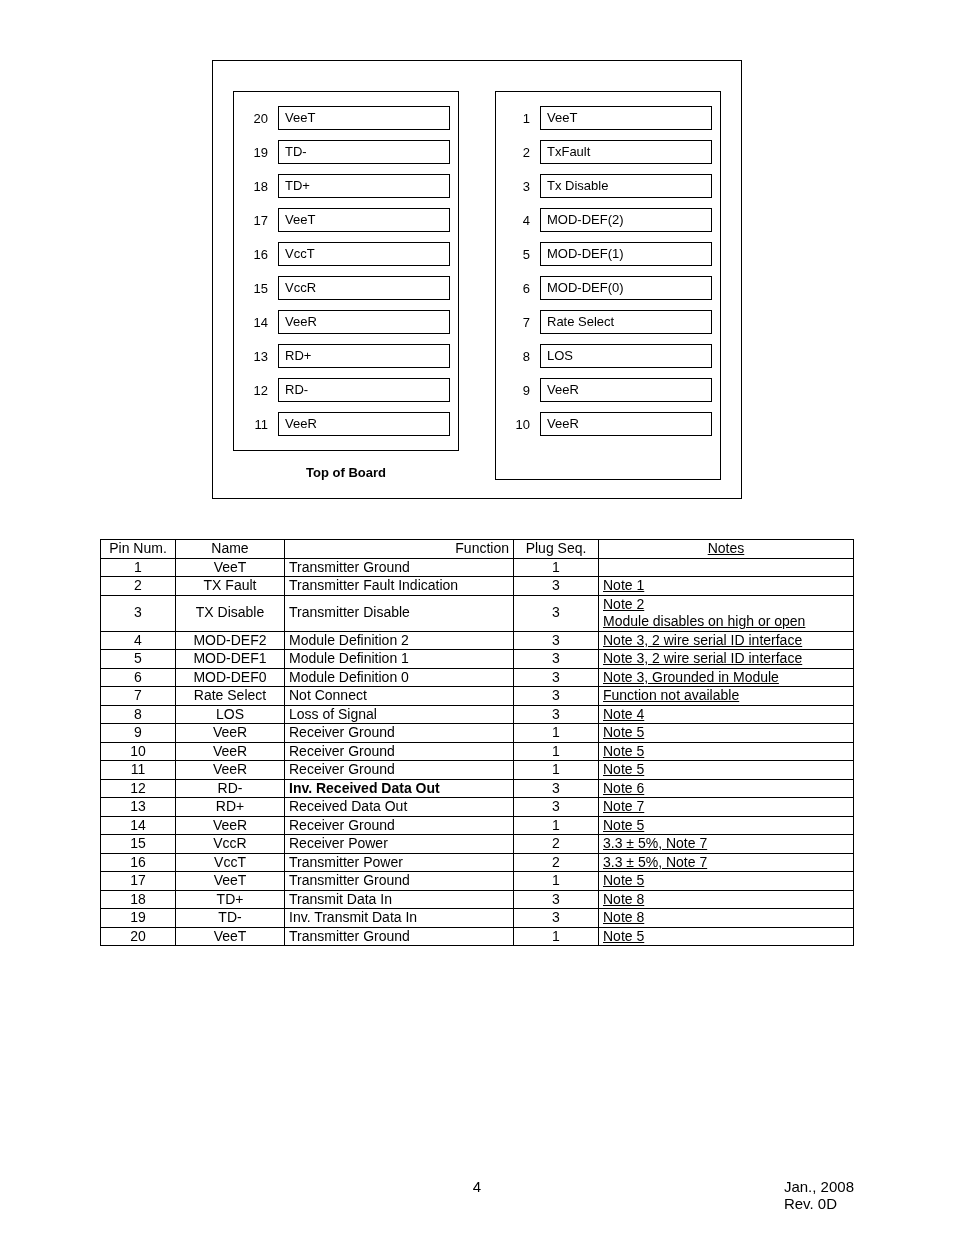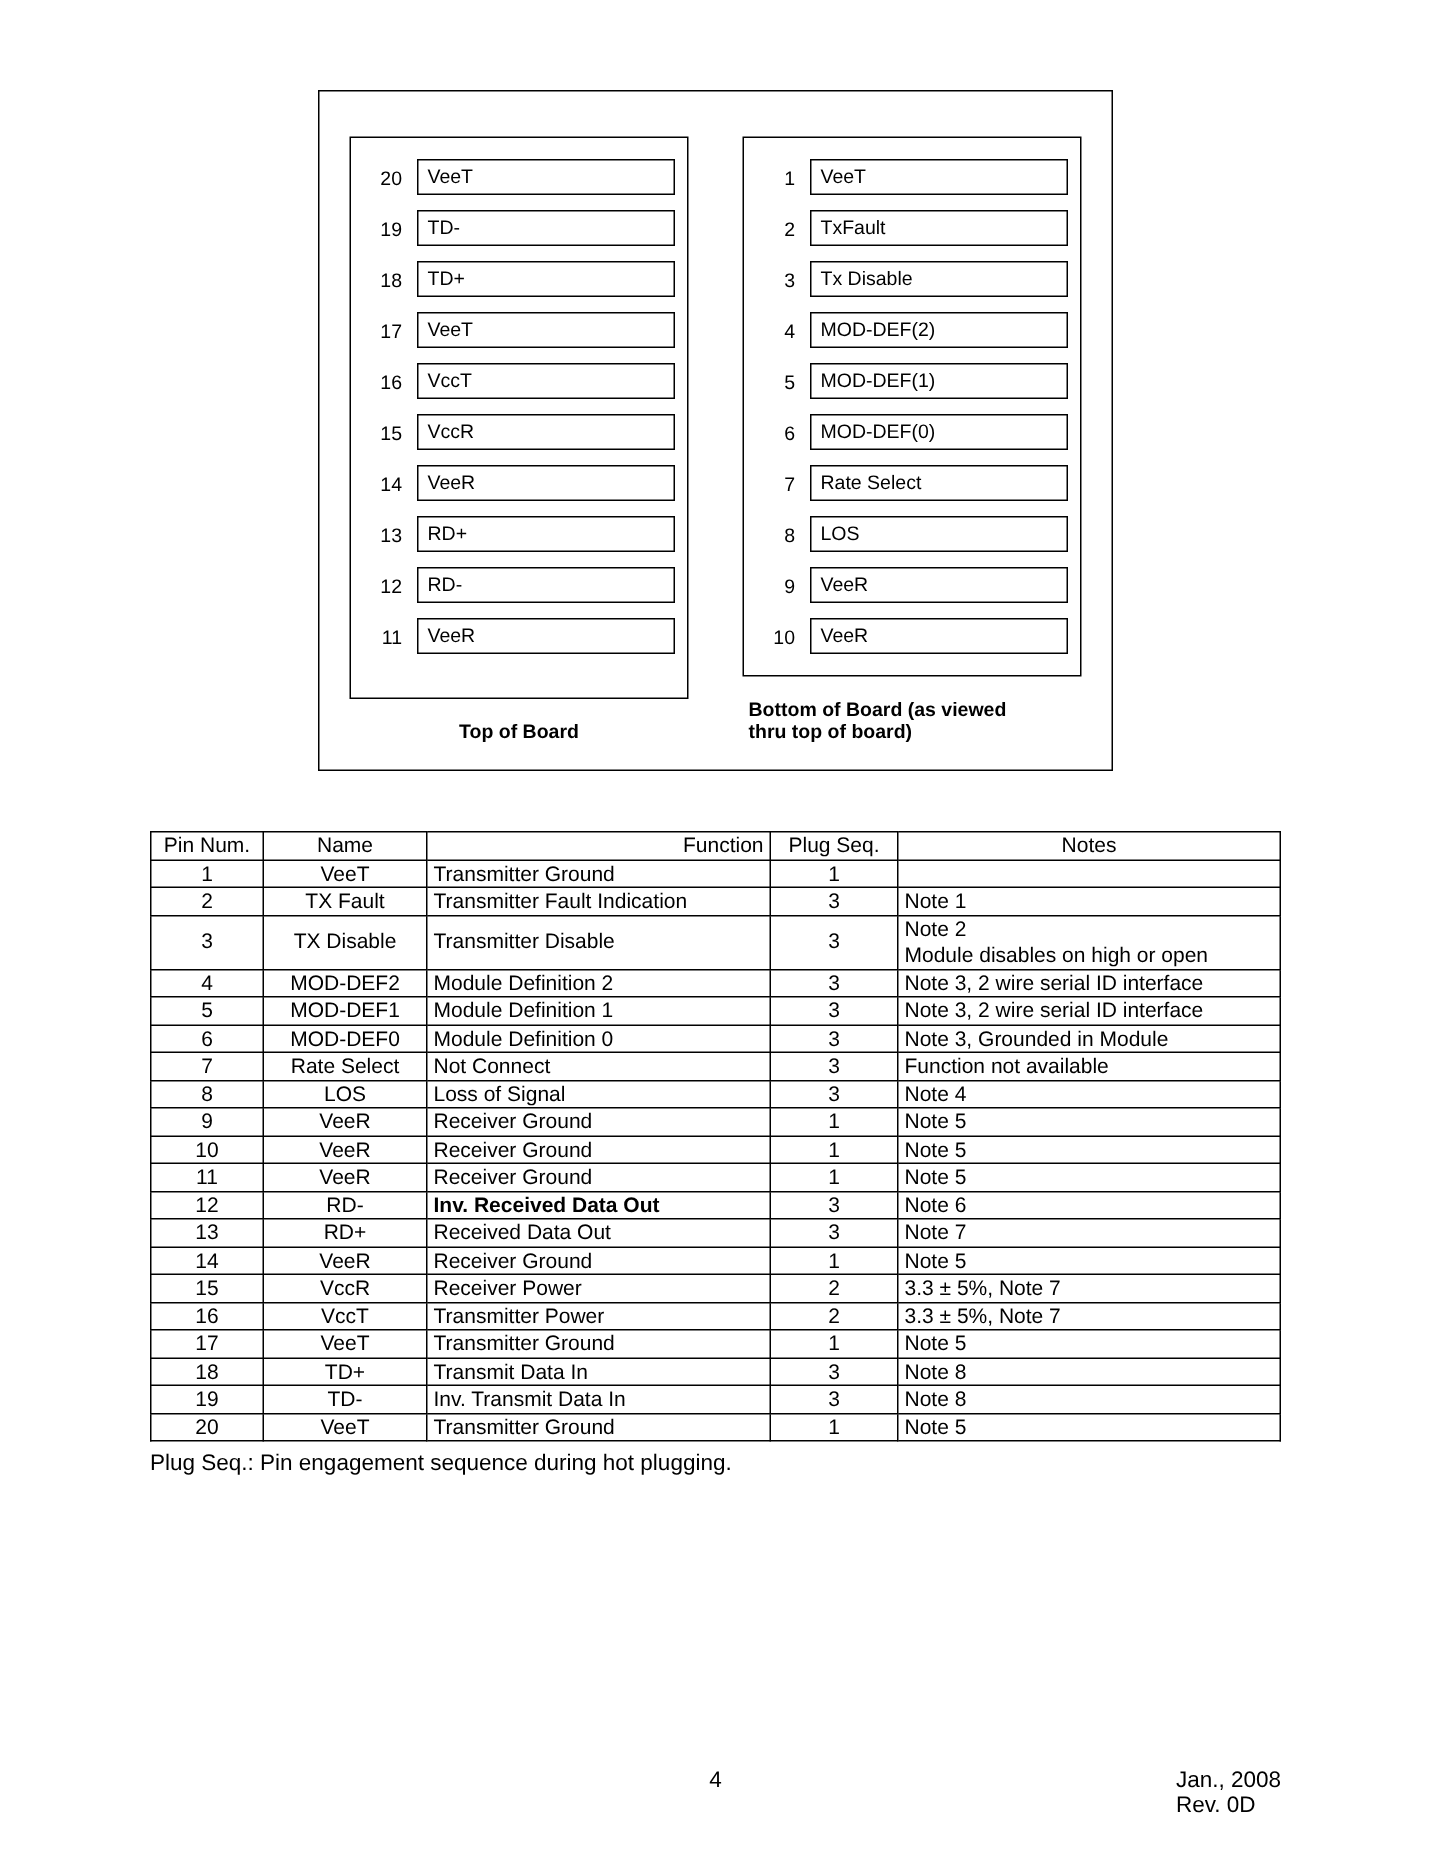--- a/index.html
+++ b/index.html
@@ -104,21 +104,21 @@
     vertical-align: middle;
   }
   table.pins th {
     font-weight: normal;
     text-align: center;
   }
   .col-pin { width: 66px; text-align:center; }
   .col-name { width: 100px; text-align:center; }
   .col-func { width: 220px; text-align:left; }
   .col-seq { width: 76px; text-align:center; }
-  .col-notes { text-align:left; }
+  .col-notes { text-align:left;text-decoration:underline; }
   .note-text {
     font-size: 15px;
     margin-top: 4px;
   }
   .footer {
     position: absolute;
     bottom: 40px;
     left: 100px;
     right: 100px;
     font-size: 15px;
@@ -222,24 +222,20 @@
             </div>
             <div class="pin-row">
               <div class="pin-no">9</div>
               <div class="pin-box">VeeR</div>
             </div>
             <div class="pin-row">
               <div class="pin-no">10</div>
               <div class="pin-box">VeeR</div>
             </div>
           </div>
-        <div class="col-caption-block" style="text-align:left; padding-left:4px;">
-          <span>Bottom of Board (as viewed</span><br>
-          <span>thru top of board)</span>
-        </div>
       </div>
     </div>
   </div>
 
   <div class="table-wrap">
     <table class="pins">
       <thead>
         <tr>
           <th class="col-pin">Pin Num.</th>
           <th class="col-name">Name</th>
@@ -387,21 +383,20 @@
             <td class="col-pin" style="text-align: center;">20</td>
             <td class="col-name" style="text-align: center;">VeeT</td>
             <td class="col-func" style="text-align: left;">Transmitter Ground</td>
             <td class="col-seq" style="text-align: center;">1</td>
             <td class="col-notes" style="text-align: left;">Note 5</td>
           </tr>
         </tbody>
     </table>
   </div>
 
-  <div class="note-text">Plug Seq.: Pin engagement sequence during hot plugging.</div>
 
   <div class="footer">
     <div class="footer-center">4</div>
     <div class="footer-right">
       <div>Jan.,  2008</div>
       <div>Rev. 0D</div>
     </div>
   </div>
 
 </div>

